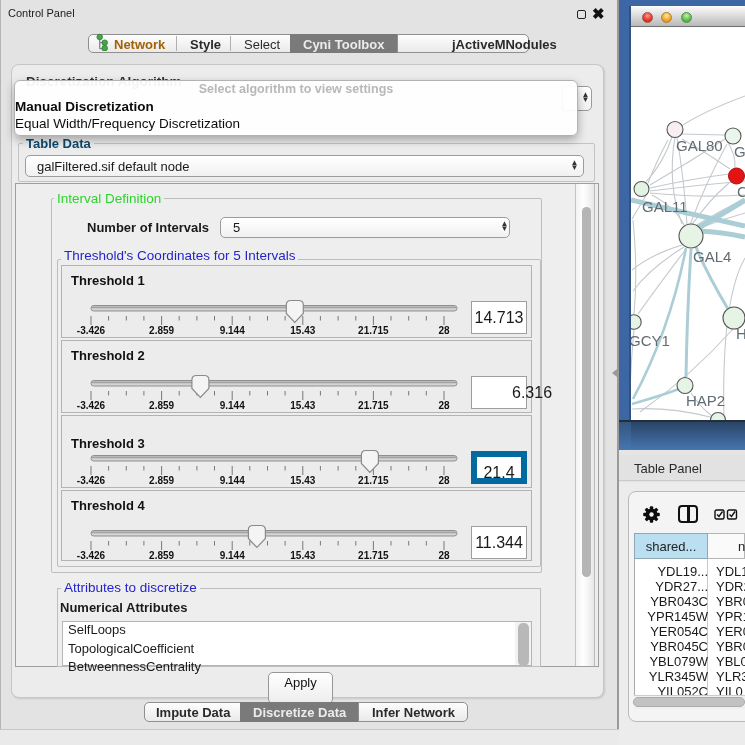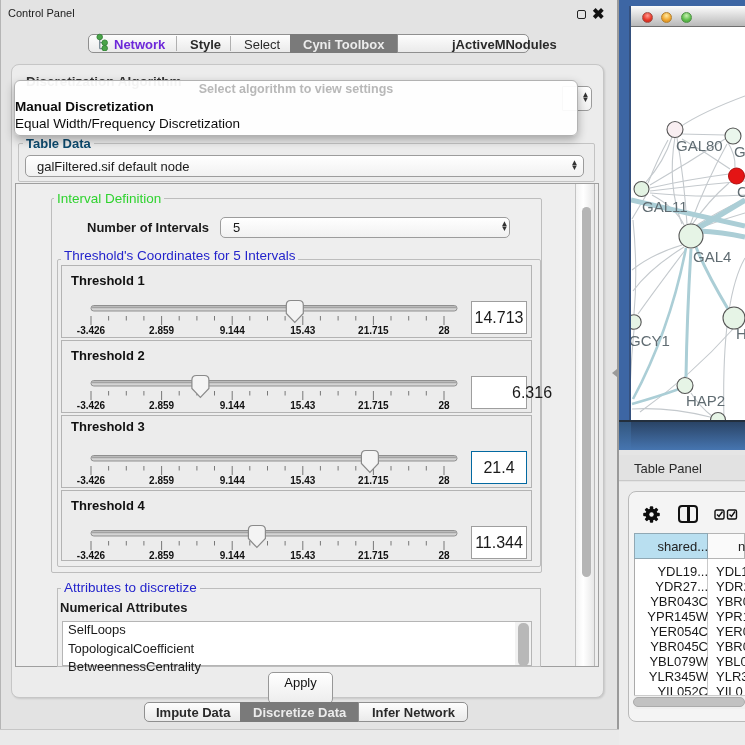--- a/index.html
+++ b/index.html
@@ -27,21 +27,21 @@
 <div class="abs" style="left:230px;top:36px;width:1px;height:15px;background:#b0b0b0;"></div>
 <div class="abs" style="left:290px;top:34px;width:107px;height:19px;background:#7a7a7a;"></div>
 <div class="abs" style="left:397px;top:34px;width:1px;height:19px;background:#8f8f8f;"></div>
 
 <svg class="abs" style="left:95px;top:33px;" width="14" height="18" viewBox="0 0 14 18">
   <path d="M4.7,4 L4.7,15.7 M4.7,9.7 L9.7,9.7 M4.7,15.7 L9.7,15.7" stroke="#7a8a96" stroke-width="1.3" fill="none"></path>
   <circle cx="4.7" cy="4" r="2.8" fill="#4aa44a" stroke="#2e7d32" stroke-width="0.8"></circle>
   <circle cx="9.7" cy="9.7" r="2.8" fill="#4aa44a" stroke="#2e7d32" stroke-width="0.8"></circle>
   <circle cx="9.7" cy="15.2" r="2.8" fill="#4aa44a" stroke="#2e7d32" stroke-width="0.8"></circle>
 </svg>
-<div class="abs" style="left:114px;top:37px;font-size:13px;font-weight:bold;color:#6d28d9;">Network</div>
+<div class="abs" style="left:114px;top:37px;font-size:13px;font-weight:bold;color:#a16207;">Network</div>
 <div class="abs" style="left:190px;top:37px;font-size:13px;font-weight:bold;color:#2a2a2a;">Style</div>
 <div class="abs" style="left:244px;top:37px;font-size:13px;font-weight:normal;color:#2a2a2a;">Select</div>
 <div class="abs" style="left:303px;top:37px;font-size:13px;font-weight:bold;color:#ececec;">Cyni Toolbox</div>
 <div class="abs" style="left:412px;top:37px;font-size:13px;font-weight:bold;color:#2a2a2a;margin-left:40px;">jActiveMNodules</div>
 
 <div class="abs" style="left:11px;top:64px;width:593px;height:634px;background:#ececec;border:1px solid #c6c6c6;border-radius:8px;box-shadow:1px 1px 2px rgba(0,0,0,0.12);"></div>
 
 <div class="combo" style="left:562px;top:86px;width:30px;height:25px;border-top-left-radius:0;border-bottom-left-radius:0;"></div>
 <div class="updown" style="left:581px;top:92px;">
       <div>▲</div>
@@ -102,34 +102,34 @@
         <text x="99.6" y="68" font-size="10" font-weight="bold" fill="#111" text-anchor="middle" font-family="Liberation Sans">2.859</text>
         <text x="170.2" y="68" font-size="10" font-weight="bold" fill="#111" text-anchor="middle" font-family="Liberation Sans">9.144</text>
         <text x="240.8" y="68" font-size="10" font-weight="bold" fill="#111" text-anchor="middle" font-family="Liberation Sans">15.43</text>
         <text x="311.4" y="68" font-size="10" font-weight="bold" fill="#111" text-anchor="middle" font-family="Liberation Sans">21.715</text>
         <text x="382.0" y="68" font-size="10" font-weight="bold" fill="#111" text-anchor="middle" font-family="Liberation Sans">28</text>
         <path d="M129.9,39 Q129.9,34.5 134.4,34.5 L142.4,34.5 Q146.9,34.5 146.9,39 L146.9,47.5 L138.4,56.5 L129.9,47.5 Z" fill="#f4f4f4" stroke="#8a8a8a" stroke-width="1.2"></path>
       </svg>
   <div class="abs" style="left:409px;top:35px;width:56px;height:33px;background:#fff;border:1px solid #9e9e9e;font-size:16px;color:#1a1a1a;text-align:center;line-height:31px;padding-left:40px;">6.316</div>
 </div>
 <div class="abs" style="left:61px;top:415px;width:471px;height:73px;background:#ececec;border:1px solid #b3b3b3;">
-  <div class="abs" style="left:9px;top:3px;font-size:13px;font-weight:bold;color:#111;">Threshold 3</div>
+  <div class="abs" style="left:9px;top:20px;font-size:13px;font-weight:bold;color:#111;">Threshold 3</div>
 <svg class="abs" style="left:0;top:0;" width="469" height="71" viewBox="0 0 469 71">
         <rect x="29" y="39.5" width="366" height="5.5" rx="2.75" fill="#d4d4d4" stroke="#8f8f8f" stroke-width="1"></rect>
         <rect x="30" y="40.5" width="364" height="1.8" rx="0.9" fill="#a2a2a2"></rect>
         <path d="M29.0,50 L29.0,59 M46.6,50 L46.6,54.5 M64.3,50 L64.3,54.5 M81.9,50 L81.9,54.5 M99.6,50 L99.6,59 M117.2,50 L117.2,54.5 M134.9,50 L134.9,54.5 M152.5,50 L152.5,54.5 M170.2,50 L170.2,59 M187.8,50 L187.8,54.5 M205.5,50 L205.5,54.5 M223.1,50 L223.1,54.5 M240.8,50 L240.8,59 M258.4,50 L258.4,54.5 M276.1,50 L276.1,54.5 M293.8,50 L293.8,54.5 M311.4,50 L311.4,59 M329.0,50 L329.0,54.5 M346.7,50 L346.7,54.5 M364.3,50 L364.3,54.5 M382.0,50 L382.0,59" stroke="#787878" stroke-width="1" fill="none"></path>
         <text x="29.0" y="68" font-size="10" font-weight="bold" fill="#111" text-anchor="middle" font-family="Liberation Sans">-3.426</text>
         <text x="99.6" y="68" font-size="10" font-weight="bold" fill="#111" text-anchor="middle" font-family="Liberation Sans">2.859</text>
         <text x="170.2" y="68" font-size="10" font-weight="bold" fill="#111" text-anchor="middle" font-family="Liberation Sans">9.144</text>
         <text x="240.8" y="68" font-size="10" font-weight="bold" fill="#111" text-anchor="middle" font-family="Liberation Sans">15.43</text>
         <text x="311.4" y="68" font-size="10" font-weight="bold" fill="#111" text-anchor="middle" font-family="Liberation Sans">21.715</text>
         <text x="382.0" y="68" font-size="10" font-weight="bold" fill="#111" text-anchor="middle" font-family="Liberation Sans">28</text>
         <path d="M299.4,39 Q299.4,34.5 303.9,34.5 L311.9,34.5 Q316.4,34.5 316.4,39 L316.4,47.5 L307.9,56.5 L299.4,47.5 Z" fill="#f4f4f4" stroke="#8a8a8a" stroke-width="1.2"></path>
       </svg>
-  <div class="abs" style="left:409px;top:35px;width:56px;height:33px;background:#fff;border:1px solid #0369a1;font-size:16px;color:#1a1a1a;text-align:center;line-height:31px;">21.4</div>
+  <div class="abs" style="left:409px;top:35px;width:56px;height:33px;background:#fff;border:6px solid #0369a1;font-size:16px;color:#1a1a1a;text-align:center;line-height:31px;">21.4</div>
 </div>
 <div class="abs" style="left:61px;top:490px;width:471px;height:71px;background:#ececec;border:1px solid #b3b3b3;">
   <div class="abs" style="left:9px;top:7px;font-size:13px;font-weight:bold;color:#111;">Threshold 4</div>
 <svg class="abs" style="left:0;top:0;" width="469" height="71" viewBox="0 0 469 71">
         <rect x="29" y="39.5" width="366" height="5.5" rx="2.75" fill="#d4d4d4" stroke="#8f8f8f" stroke-width="1"></rect>
         <rect x="30" y="40.5" width="364" height="1.8" rx="0.9" fill="#a2a2a2"></rect>
         <path d="M29.0,50 L29.0,59 M46.6,50 L46.6,54.5 M64.3,50 L64.3,54.5 M81.9,50 L81.9,54.5 M99.6,50 L99.6,59 M117.2,50 L117.2,54.5 M134.9,50 L134.9,54.5 M152.5,50 L152.5,54.5 M170.2,50 L170.2,59 M187.8,50 L187.8,54.5 M205.5,50 L205.5,54.5 M223.1,50 L223.1,54.5 M240.8,50 L240.8,59 M258.4,50 L258.4,54.5 M276.1,50 L276.1,54.5 M293.8,50 L293.8,54.5 M311.4,50 L311.4,59 M329.0,50 L329.0,54.5 M346.7,50 L346.7,54.5 M364.3,50 L364.3,54.5 M382.0,50 L382.0,59" stroke="#787878" stroke-width="1" fill="none"></path>
         <text x="29.0" y="68" font-size="10" font-weight="bold" fill="#111" text-anchor="middle" font-family="Liberation Sans">-3.426</text>
         <text x="99.6" y="68" font-size="10" font-weight="bold" fill="#111" text-anchor="middle" font-family="Liberation Sans">2.859</text>
         <text x="170.2" y="68" font-size="10" font-weight="bold" fill="#111" text-anchor="middle" font-family="Liberation Sans">9.144</text>
@@ -263,21 +263,21 @@
 <svg class="abs" style="left:714px;top:509px;" width="24" height="11" viewBox="0 0 24 11">
   <rect x="1" y="1" width="9" height="9" rx="1.5" fill="none" stroke="#111" stroke-width="1.4"></rect>
   <path d="M3,5.5 L5,7.5 L8.5,2.5" fill="none" stroke="#111" stroke-width="1.4"></path>
   <rect x="13.5" y="1" width="9" height="9" rx="1.5" fill="none" stroke="#111" stroke-width="1.4"></rect>
   <path d="M15.5,5.5 L17.5,7.5 L21,2.5" fill="none" stroke="#111" stroke-width="1.4"></path>
 </svg>
 
 <div class="abs" style="left:634px;top:533px;width:111px;height:176px;background:#ffffff;border:1px solid #aaaaaa;border-right:none;"></div>
 <div class="abs" style="left:634px;top:533px;width:74px;height:26px;background:#b9dff0;border:1px solid #90a8b4;"></div>
 <div class="abs" style="left:708px;top:533px;width:37px;height:26px;background:#fafafa;border:1px solid #b5b5b5;border-left:none;"></div>
-<div class="abs" style="left:634px;top:539px;width:74px;text-align:right;font-size:13px;color:#222;">shared...</div>
+<div class="abs" style="left:634px;top:539px;width:74px;text-align:center;font-size:13px;color:#222;">shared...</div>
 <div class="abs" style="left:738px;top:539px;font-size:13px;color:#222;">na</div>
 <div class="abs" style="left:707px;top:559px;width:1px;height:137px;background:#c9c9c9;"></div>
 <div class="abs" style="left:634px;top:564px;width:74px;text-align:right;font-size:13px;color:#1a1a1a;line-height:15px;">YDL19...<br>YDR27...<br>YBR043C<br>YPR145W<br>YER054C<br>YBR045C<br>YBL079W<br>YLR345W<br>YIL052C</div>
 <div class="abs" style="left:716px;top:564px;font-size:13px;color:#1a1a1a;line-height:15px;">YDL1<br>YDR2<br>YBR0<br>YPR1<br>YER0<br>YBR0<br>YBL0<br>YLR3<br>YIL0</div>
 
 <div class="abs" style="left:634px;top:695px;width:111px;height:14px;background:#f0f0f0;border-top:1px solid #cccccc;"></div>
 <div class="abs" style="left:633px;top:697px;width:112px;height:10px;background:#c2c2c2;border:1px solid #ababab;border-radius:5px;"></div>
 
 </div>
 

